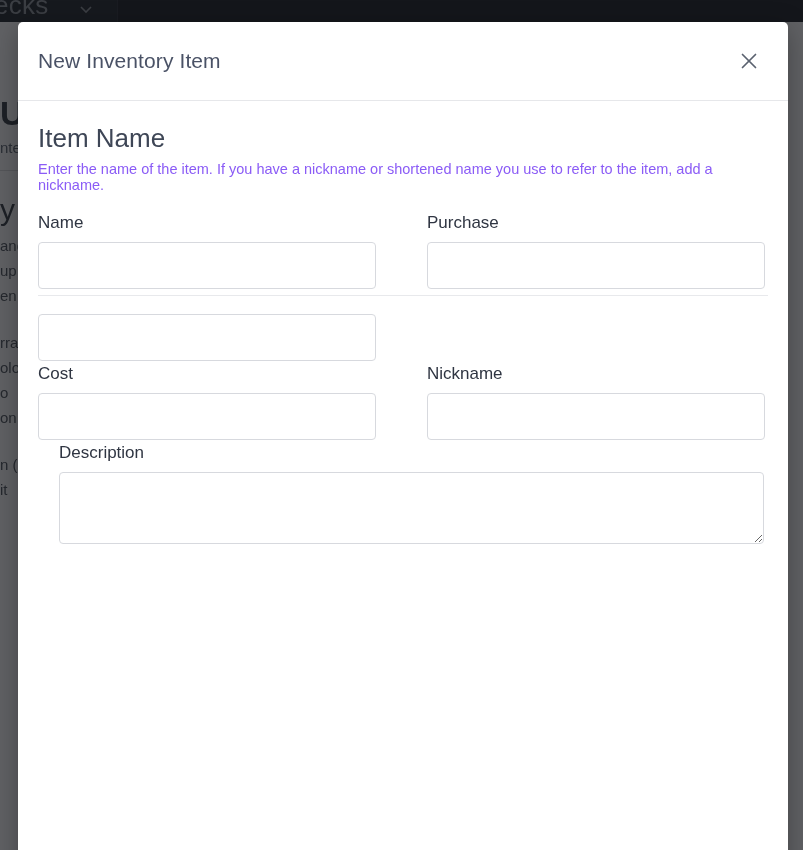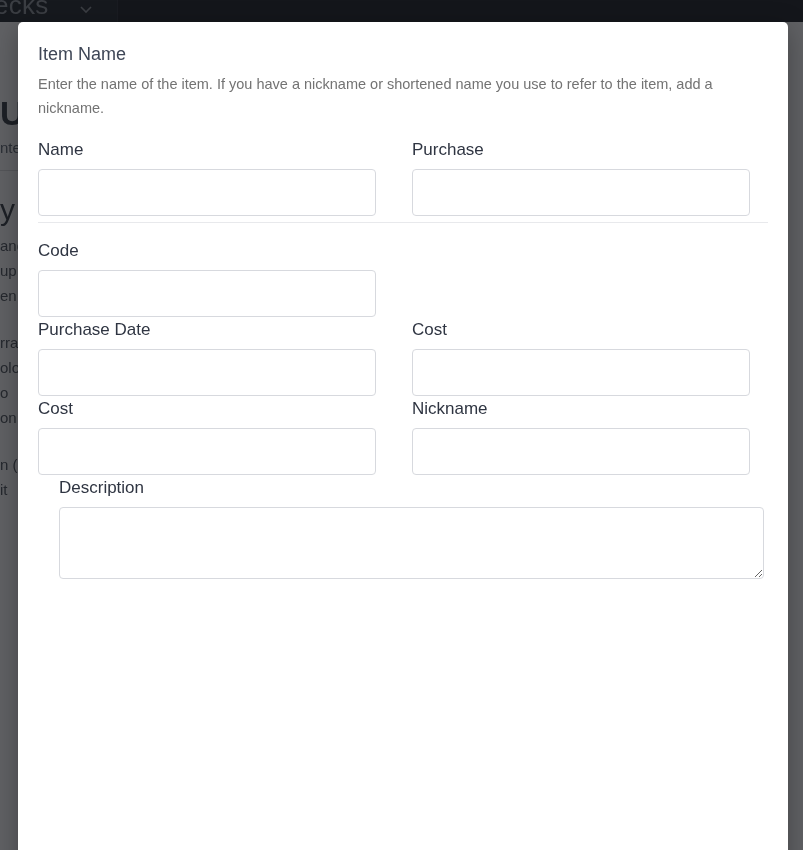--- a/index.html
+++ b/index.html
@@ -151,41 +151,41 @@
   }
   #modal-close-button svg { display: block; }
 
   #modal-body {
     flex: 1 1 auto;
     padding: 22px 20px 0 20px;
     overflow: hidden;
   }
 
   .section-title {
-    font-size: 18px;
+    font-size: 26px;
     color: #3e4656;
     margin: 0 0 7px 0;
     font-weight: normal;
   }
   .section-desc {
     font-size: 14.5px;
-    color: #737373;
-    line-height: 24px;
+    color: #8b5cf6;
+    line-height: 16px;
     margin: 0 0 20px 0;
     max-width: 715px;
   }
   .section-divider {
     height: 1px;
     background: #e8e9ec;
     margin: 6px 0 18px 0;
   }
 
   .field-row {
     display: flex;
-    gap: 36px;
+    gap: 51px;
     margin-bottom: 3px;
   }
   .field-col { width: 338px; flex: 0 0 338px; }
   .field-col.full { width: 726px; flex: 0 0 726px; padding-left: 21px; }
 
   .field-label {
     display: block;
     font-size: 17px;
     color: #2f3542;
     margin-bottom: 9px;
@@ -250,20 +250,31 @@
     <div class="bg-gap"></div>
     <div class="bg-line">n (</div>
     <div class="bg-line">it </div>
   </div>
 </div>
 
 <div id="modal-backdrop"></div>
 
 <div id="modal-dialog">
 
+  <div id="modal-header">
+    <div id="modal-title">New Inventory Item</div>
+    <button id="modal-close-button" aria-label="Close">
+      <span>
+        <svg width="22" height="22" viewBox="0 0 22 22" fill="none" stroke="currentColor" stroke-width="1.7" stroke-linecap="round">
+          <line x1="4.5" y1="4.5" x2="17.5" y2="17.5"></line>
+          <line x1="17.5" y1="4.5" x2="4.5" y2="17.5"></line>
+        </svg>
+      </span>
+    </button>
+  </div>
 
   <div id="modal-body">
 
     <div>
       <h3 class="section-title">Item Name</h3>
       <p class="section-desc">Enter the name of the item. If you have a nickname or shortened name you use to refer to the item, add a nickname.</p>
 
       <div class="field-row">
         <div class="field-col">
           <label class="field-label">Name</label>
@@ -275,35 +286,24 @@
         </div>
       </div>
     </div>
 
     <div class="section-divider"></div>
 
     <div>
 
       <div class="field-row">
         <div class="field-col">
-          <label class="field-label">Code</label>
           <input class="text-input" type="text" value="" placeholder="" style="">
         </div>
       </div>
 
-      <div class="field-row">
-        <div class="field-col">
-          <label class="field-label">Purchase Date</label>
-          <input class="text-input" type="text" value="" placeholder="" style="">
-        </div>
-        <div class="field-col">
-          <label class="field-label">Cost</label>
-          <input class="text-input" type="text" value="" placeholder="" style="">
-        </div>
-      </div>
 
       <div class="field-row">
         <div class="field-col">
           <label class="field-label">Cost</label>
           <input class="text-input" type="text" value="" placeholder="" style="">
         </div>
         <div class="field-col">
           <label class="field-label">Nickname</label>
           <input class="text-input" type="text" value="" placeholder="" style="">
         </div>

